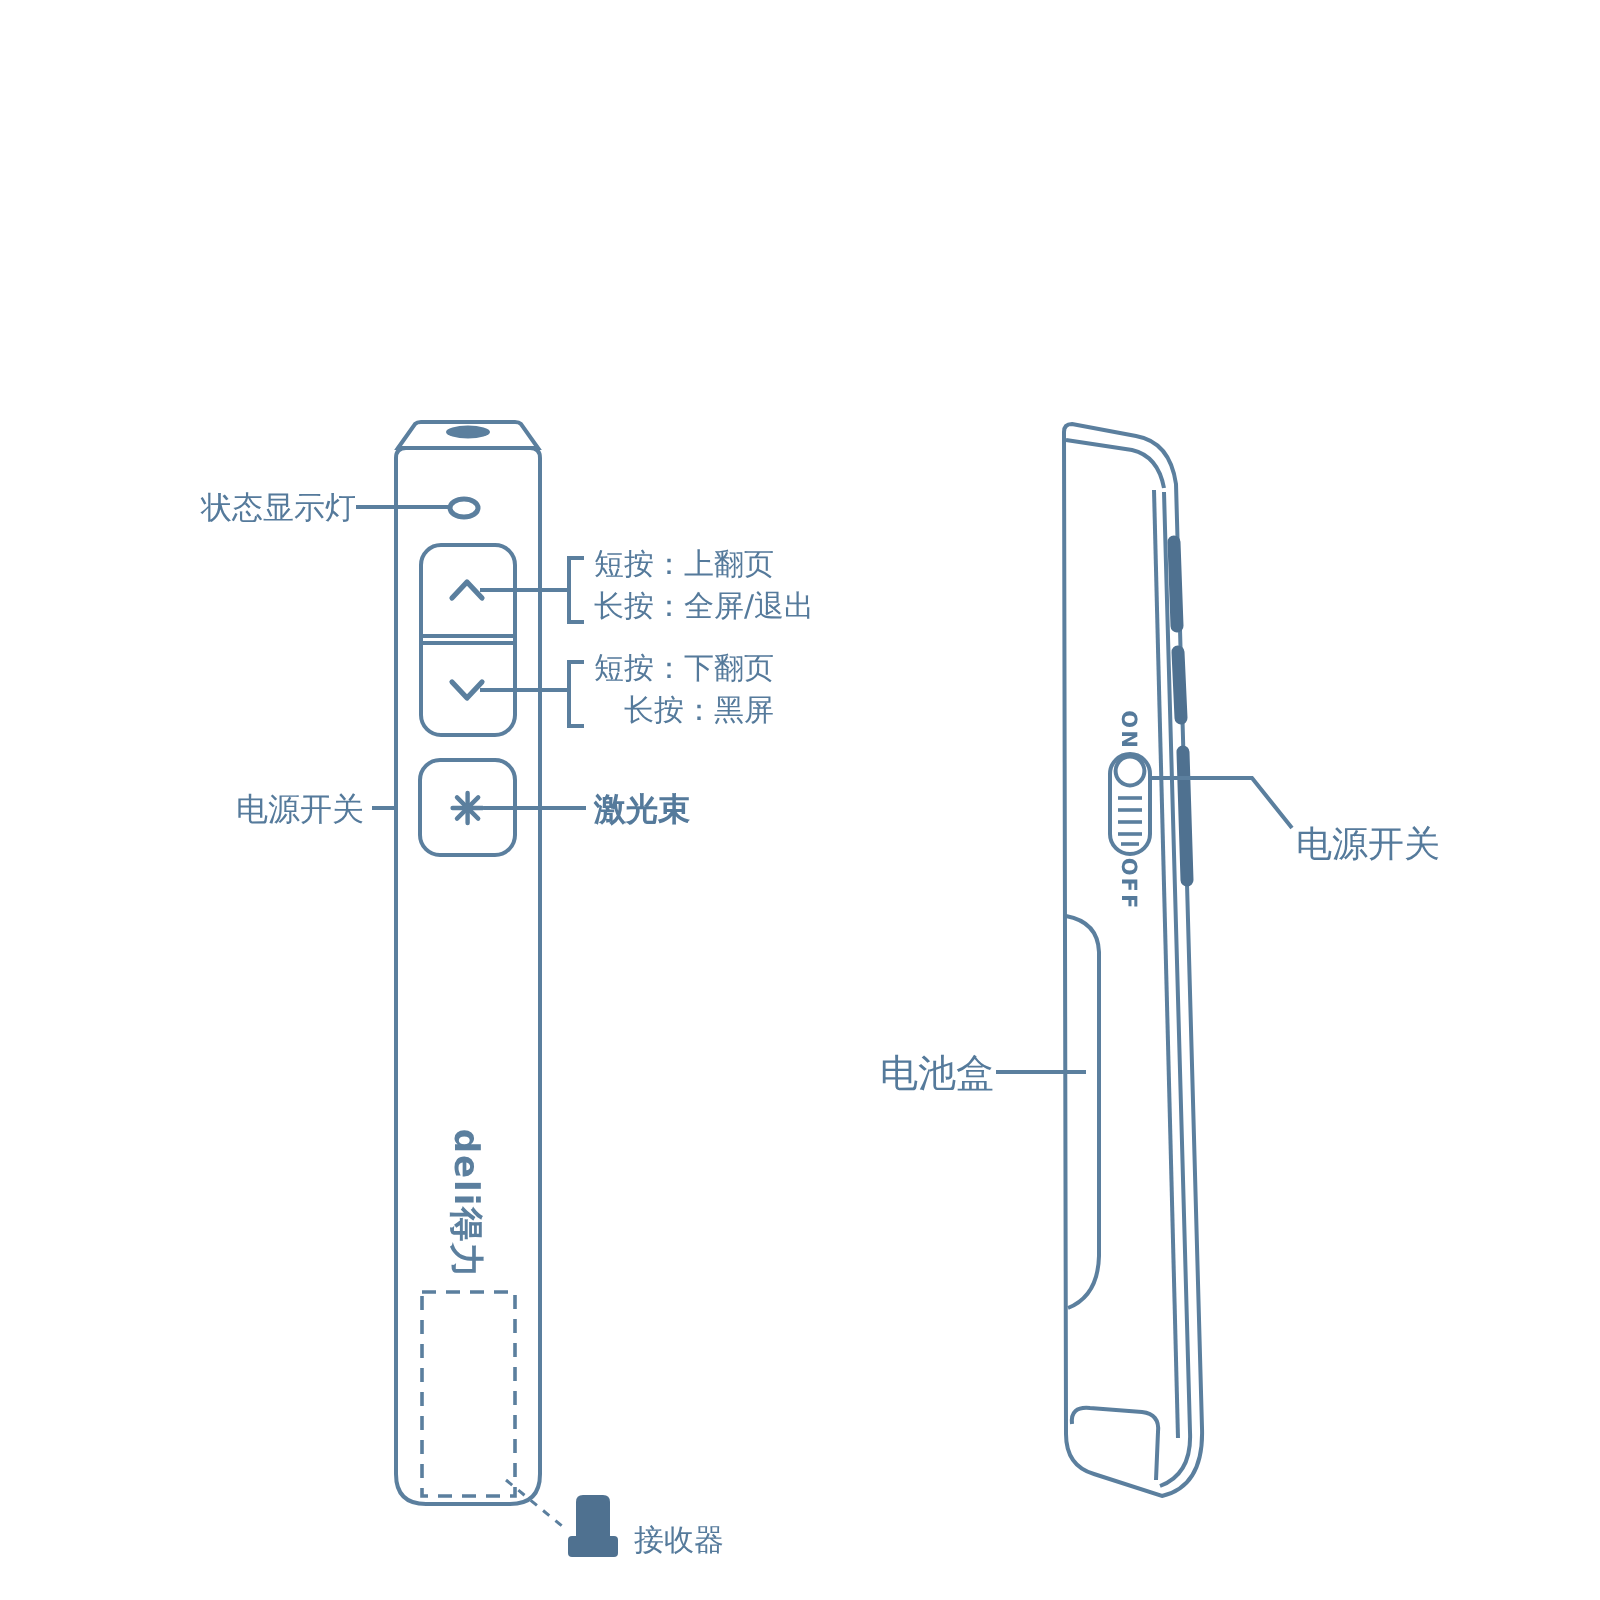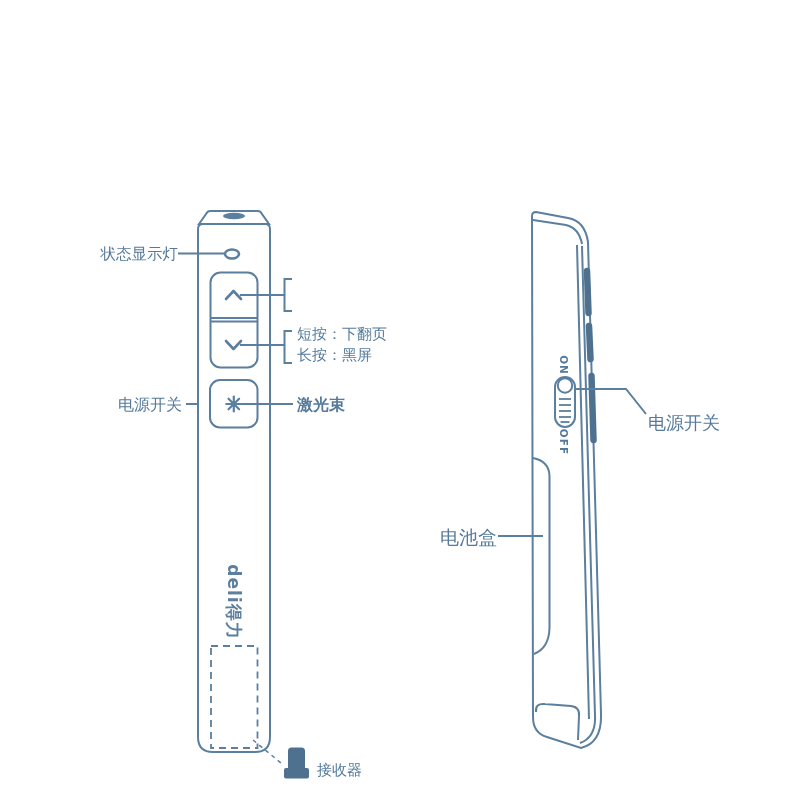--- a/index.html
+++ b/index.html
@@ -15,21 +15,21 @@
   .subtitle {
     position:absolute; left:35px; top:90px; font-size:22px;
     letter-spacing:1.5px; color:#7397ae; white-space:nowrap;
   }
   .lbl { position:absolute; color:#557a9b; white-space:nowrap; line-height:1.2; }
   .lbl-status   { left:88px;  top:245px; width:90px; text-align:right; font-size:15.5px; }
   .lbl-power-l  { left:118px; top:395px; font-size:16px; }
   .lbl-laser    { left:297px; top:395px; font-size:16px;font-weight:bold; }
   .grp          { font-size:15px; line-height:21px; }
   .grp-up       { left:297px; top:272px; }
-  .grp-down     { left:297px; top:324px; }
+  .grp-down     { left:297px; top:324px;text-align:right; }
   .lbl-receiver { left:317px; top:761px; font-size:15px; }
   .lbl-battery  { left:440px; top:526px; font-size:19px; }
   .lbl-power-r  { left:648px; top:412px; font-size:18px; }
   .rot90 { position:absolute; transform:translate(-50%,-50%) rotate(90deg); color:#557a9b; white-space:nowrap; }
   .lbl-on   { left:564px; top:365px; font-size:10.5px; font-weight:bold; letter-spacing:1px; }
   .lbl-off  { left:564px; top:442px; font-size:10.5px; font-weight:bold; letter-spacing:1px; }
   .logo     { left:233px; top:602px; font-size:17px; font-weight:bold; letter-spacing:1px; color:#5b7f9e; }
 </style>
 </head>
 <body>
@@ -115,20 +115,24 @@
         <line x1="498" y1="536" x2="543" y2="536"></line>
       </g>
     </g>
   </svg>
 
 
   <div class="lbl lbl-status">状态显示灯</div>
   <div class="lbl lbl-power-l">电源开关</div>
   <div class="lbl lbl-laser">激光束</div>
 
+  <div class="lbl grp grp-up">
+    <div>短按：上翻页</div>
+    <div>长按：全屏/退出</div>
+  </div>
   <div class="lbl grp grp-down">
     <div>短按：下翻页</div>
     <div>长按：黑屏</div>
   </div>
 
   <div class="lbl lbl-receiver">接收器</div>
   <div class="lbl lbl-battery">电池盒</div>
   <div class="lbl lbl-power-r">电源开关</div>
 
   <div class="rot90 lbl-on">ON</div>

